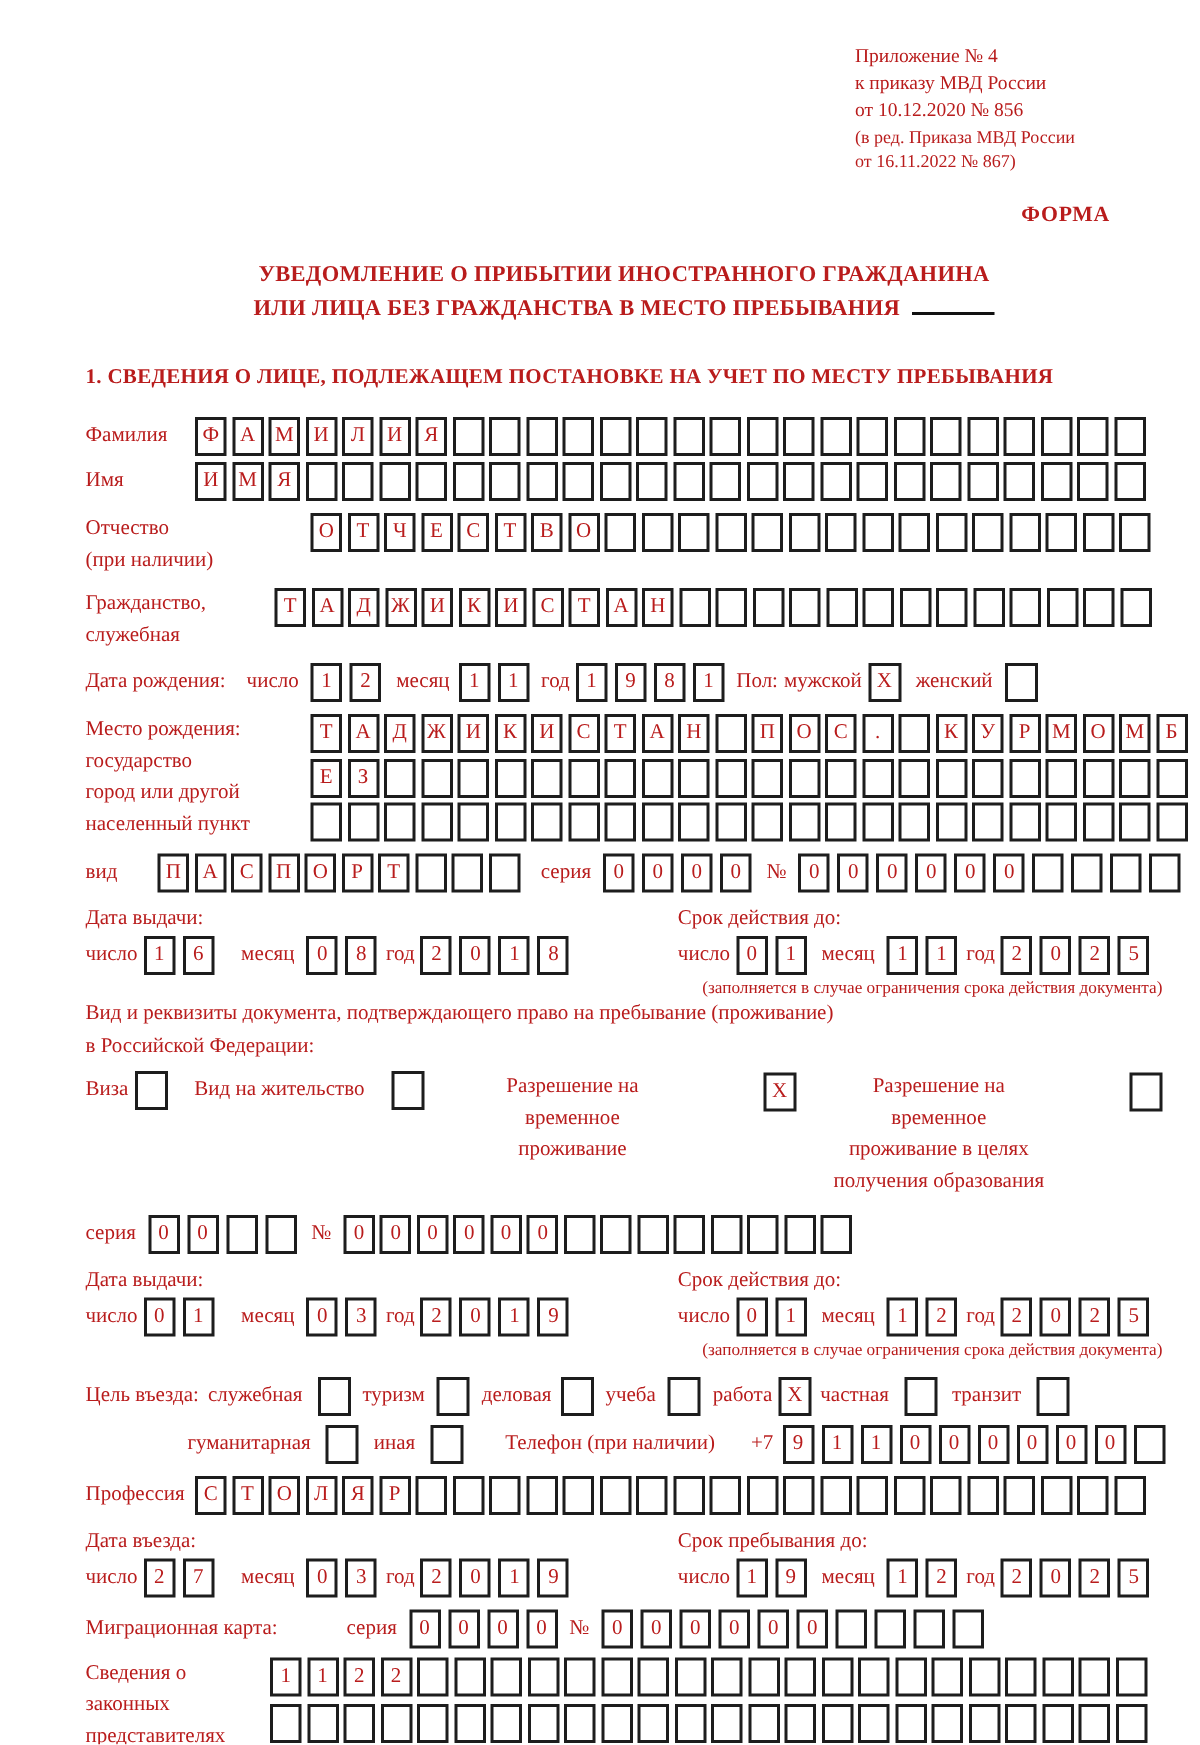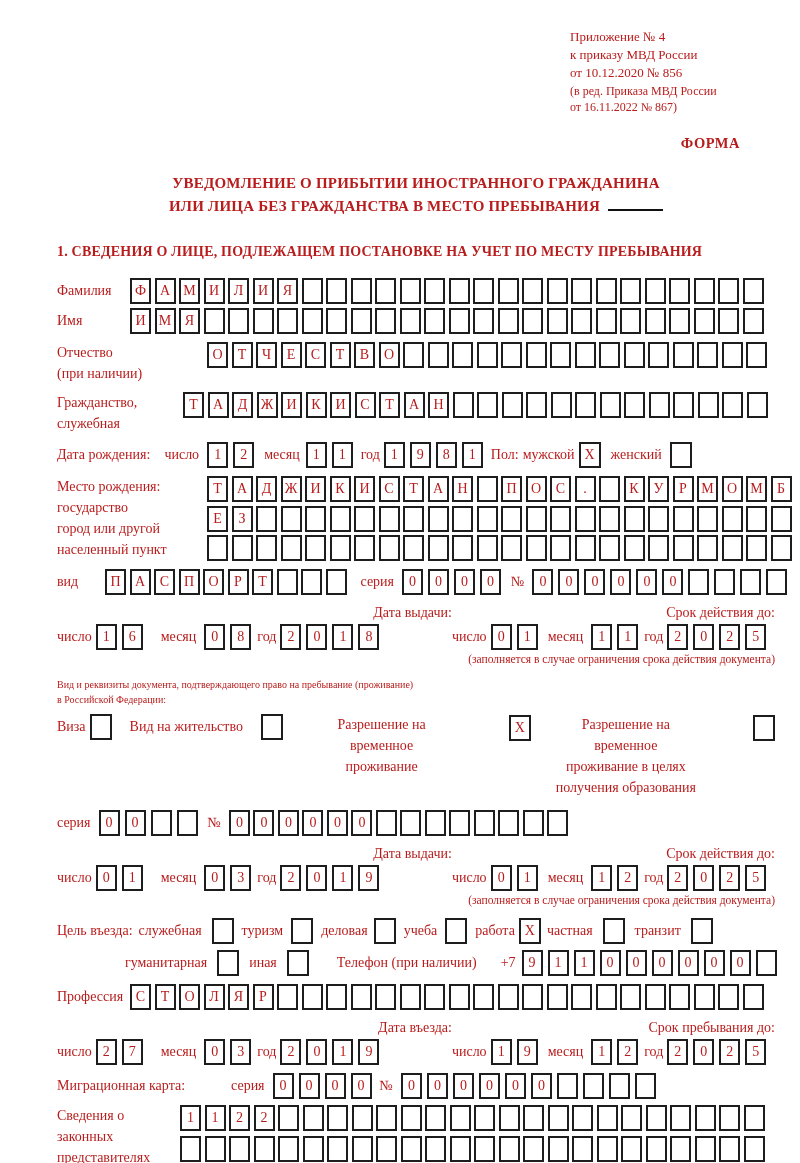--- a/index.html
+++ b/index.html
@@ -40,26 +40,26 @@
     border:2px solid #1d1d1d;text-align:center;line-height:22px;font-size:14px;
     vertical-align:middle;
   }
   .ml4{margin-left:4px;} .ml6{margin-left:6px;} .ml8{margin-left:8px;}
   .ml10{margin-left:10px;} .ml14{margin-left:14px;} .ml18{margin-left:18px;}
   .mr4{margin-right:4px;} .mr6{margin-right:6px;} .mr8{margin-right:8px;}
   
   .date-cols{display:flex;margin-top:10px;}
   .date-col-l{width:55%;box-sizing:border-box;}
   .date-col-r{width:45%;box-sizing:border-box;}
-  .dc-head{text-align:right;font-size:14px;margin-bottom:3px;}
+  .dc-head{text-align:left;font-size:14px;margin-bottom:3px;}
   .dg{display:flex;align-items:center;}
   .dg .cells{gap:5px;}
   .note{font-size:11.5px;text-align:right;margin-top:3px;white-space:nowrap;}
   .doc-heading{text-align:center;font-weight:bold;font-size:14px;margin-top:8px;}
-  .res-heading{margin-top:12px;font-size:10px;line-height:1.55;}
+  .res-heading{margin-top:0;font-size:14px;line-height:1.55;}
   
   .opt{display:flex;align-items:center;}
   .opt-multi{display:flex;align-items:flex-start;gap:40px;}
   .opt-text{text-align:center;font-size:14px;line-height:1.5;}
   .opt-multi .cb{margin-left:10px;margin-top:1px;}
 </style>
 </head>
 <body>
 
 <div class="page">

